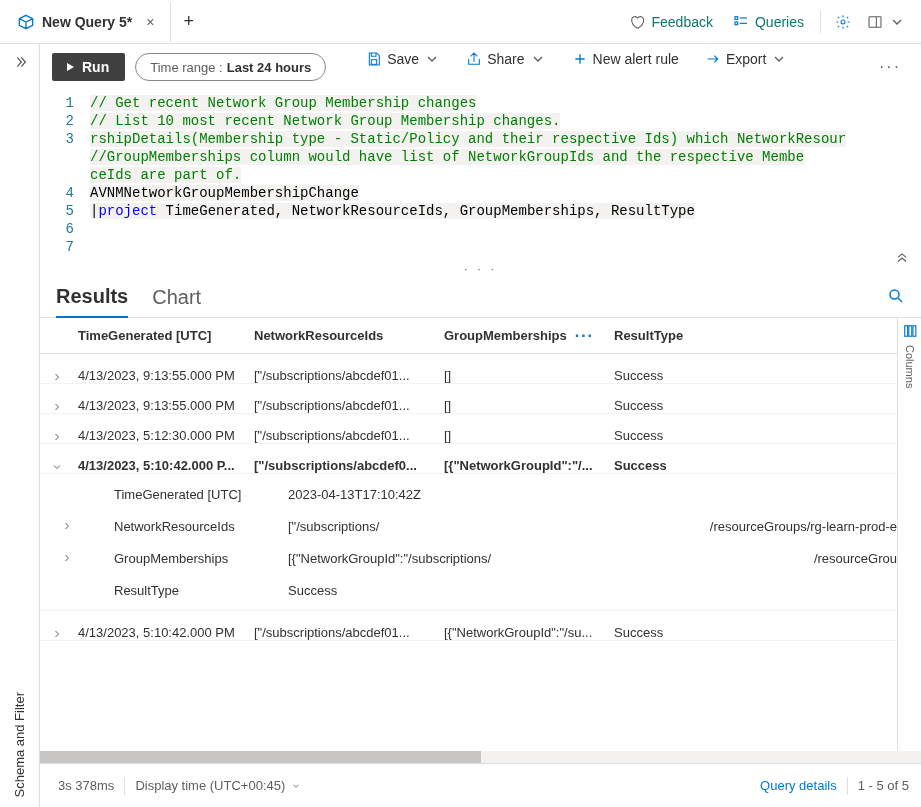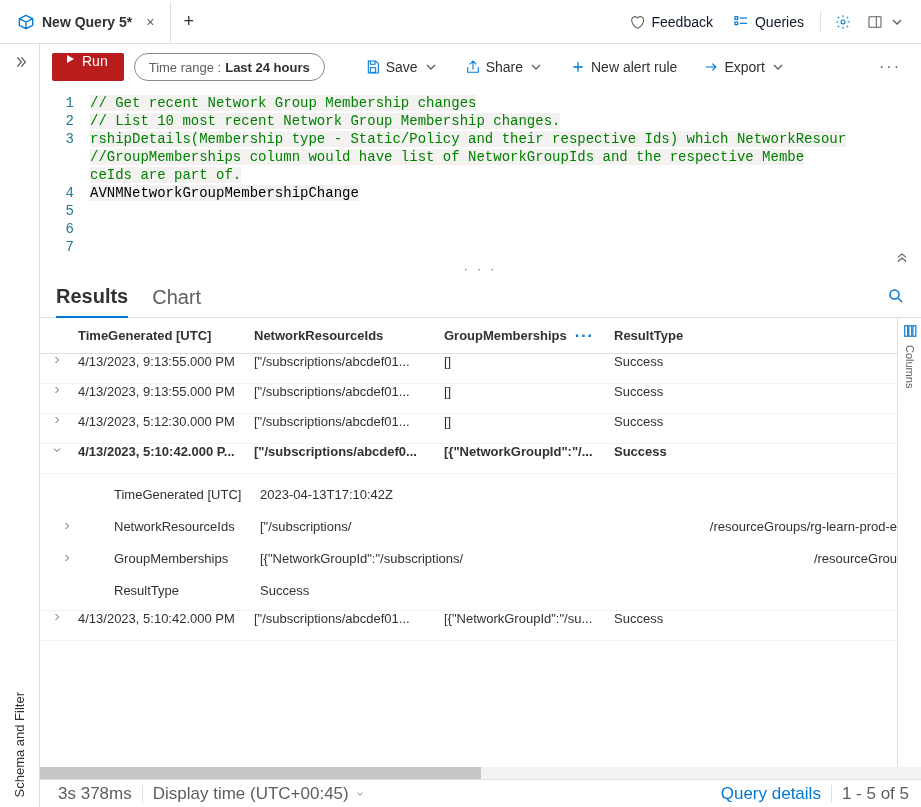--- a/index.html
+++ b/index.html
@@ -36,21 +36,21 @@
     .tab-close { color: #605e5c; font-size: 14px; cursor: pointer; padding: 0 6px; }
     .tab-add { padding: 0 12px; color: #323130; cursor: pointer; font-size: 18px; font-weight: 300; }
     .topbar-spacer { flex: 1; }
     .topbar-action {
       display: flex;
       align-items: center;
       gap: 6px;
       padding: 0 10px;
       height: 32px;
       cursor: pointer;
-      color: #0f172a;
+      color: #0f766e;
       font-size: 14px;
     }
     .topbar-action svg { width: 16px; height: 16px; }
     .icon-only { padding: 0 8px; }
     .chevron-sm { width: 10px; height: 10px; }
     
     
     .main {
       flex: 1;
       display: flex;
@@ -82,47 +82,47 @@
     
     
     .toolbar {
       height: 46px;
       display: flex;
       align-items: center;
       padding: 0 12px;
       gap: 10px;
     }
     .run-btn {
-      background: #b91c1c;
+      background: #404040;
       color: #fff;
       border: none;
       border-radius: 2px;
       height: 28px;
       padding: 0 16px 0 12px;
       display: flex;
-      align-items: flex-start;
+      align-items: center;
       gap: 6px;
       font-size: 14px;
       cursor: pointer;
+      font-weight: bold;
     }
     .time-range {
       border: 1px solid #8a8886;
       border-radius: 14px;
       height: 28px;
       padding: 0 14px;
       display: flex;
       align-items: center;
       cursor: pointer;
       font-size: 13px;
     }
     .time-range-label { color: #605e5c; margin-right: 4px; }
     .time-range-value { font-weight: 600; }
     .tool-btn {
       display: flex;
-      align-items: center;
       gap: 5px;
       padding: 0 8px;
       height: 32px;
       cursor: pointer;
       color: #323130;
       font-size: 14px;
     }
     .tool-btn svg { color: #0078d4; width: 16px; height: 16px; }
     .toolbar-spacer-sm { width: 12px; }
     .more { font-size: 16px; letter-spacing: 2px; color: #605e5c; cursor: pointer; padding: 0 8px; }
@@ -200,35 +200,35 @@
     .gh-expand { width: 34px; flex-shrink: 0; }
     .gh-1 { width: 180px; flex-shrink: 0; padding-left: 4px; }
     .gh-2 { width: 190px; flex-shrink: 0; }
     .gh-3 { width: 170px; flex-shrink: 0; display: flex; align-items: center; gap: 8px; }
     .gh-4 { flex: 1; }
     .gh-more { color: #0078d4; font-size: 16px; letter-spacing: 1px; }
     .grid-row {
       display: flex;
       border-bottom: 1px solid #f3f2f1;
       height: 30px;
-      align-items: flex-start;
+      align-items: flex-end;
       font-size: 13px;
     }
     .grid-row .gh-1, .grid-row .gh-2, .grid-row .gh-3, .grid-row .gh-4 {
       white-space: nowrap;
       overflow: hidden;
       text-overflow: ellipsis;
     }
     .grid-row.expanded-header { font-weight: 600; }
     .expand-cell { width: 34px; display: flex; justify-content: center; cursor: pointer; color: #605e5c; flex-shrink: 0; }
     .expanded-detail { border-bottom: 1px solid #f3f2f1; padding: 4px 0; }
     .detail-row { display: flex; height: 32px; align-items: center; font-size: 13px; }
     .detail-exp { width: 54px; display: flex; justify-content: center; color: #605e5c; flex-shrink: 0; }
     .detail-label { width: 160px; flex-shrink: 0; padding-left: 20px; }
-    .detail-value { flex: 1; white-space: nowrap; overflow: hidden; padding-left: 6px; }
+    .detail-value { flex: 1; white-space: nowrap; overflow: hidden; padding-left: 6px; margin-left: 28px; }
     .columns-rail {
       width: 24px;
       border-left: 1px solid #e1dfdd;
       display: flex;
       flex-direction: column;
       align-items: center;
       padding-top: 6px;
       cursor: pointer;
     }
     .columns-rail-icon { color: #0078d4; margin-bottom: 4px; }
@@ -245,26 +245,26 @@
     .grid-scroll-thumb {
       position: absolute;
       left: 0;
       width: 50%;
       height: 100%;
       background: #c8c6c4;
     }
     
     
     .statusbar {
-      height: 28px;
+      height: 44px;
       border-top: 1px solid #e1dfdd;
       display: flex;
       align-items: center;
       padding: 8px 12px;
-      font-size: 17px;
+      font-size: 13px;
       gap: 10px;
     }
     .status-time { color: #605e5c; padding-left: 6px; }
     .status-sep { width: 1px; height: 18px; background: #e1dfdd; }
     .status-display { color: #605e5c; display: flex; align-items: center; gap: 6px; cursor: pointer; }
     .statusbar-spacer { flex: 1; }
     .query-details { color: #0078d4; cursor: pointer; }
     .page-info { color: #605e5c; }
   </style>
 </head>
@@ -389,20 +389,21 @@
           <div>6</div>
           <div>7</div>
         </div>
       <div class="code" id="code">
           <div class="code-line"><span class="comment">// Get recent Network Group Membership changes</span></div>
           <div class="code-line"><span class="comment">// List 10 most recent Network Group Membership changes.</span></div>
           <div class="code-line"><span class="comment">rshipDetails(Membership type - Static/Policy and their respective Ids) which NetworkResour</span></div>
           <div class="code-line"><span class="comment">//GroupMemberships column would have list of NetworkGroupIds and the respective Membe</span></div>
           <div class="code-line"><span class="comment">ceIds are part of.</span></div>
           <div class="code-line"><span class="plain">AVNMNetworkGroupMembershipChange</span></div>
+          <div class="code-line"><span class="plain">|</span><span class="kw">project</span><span class="plain"> TimeGenerated, NetworkResourceIds, GroupMemberships, ResultType</span></div>
           <div class="code-line"><span class="plain"></span></div>
         </div>
       <div class="collapse-icon">
         <svg width="14" height="14" viewBox="0 0 24 24" fill="none" stroke="currentColor" stroke-width="2">
             <path d="M5 18l7-6 7 6M5 11l7-6 7 6"></path>
           </svg>
       </div>
     </div>
     <div class="editor-sep">· · ·</div>
 

